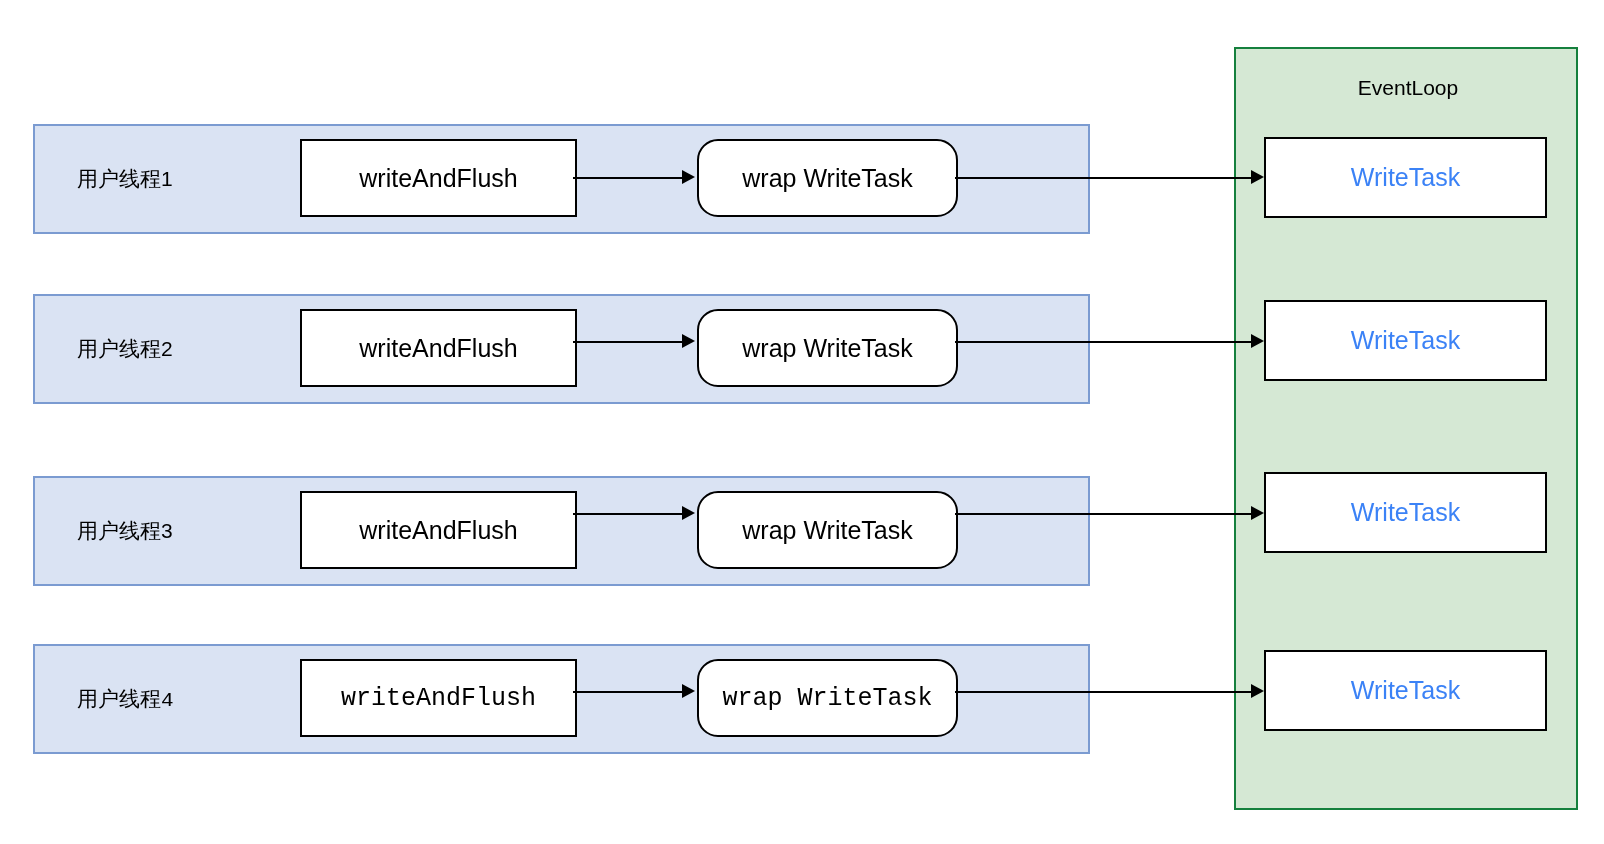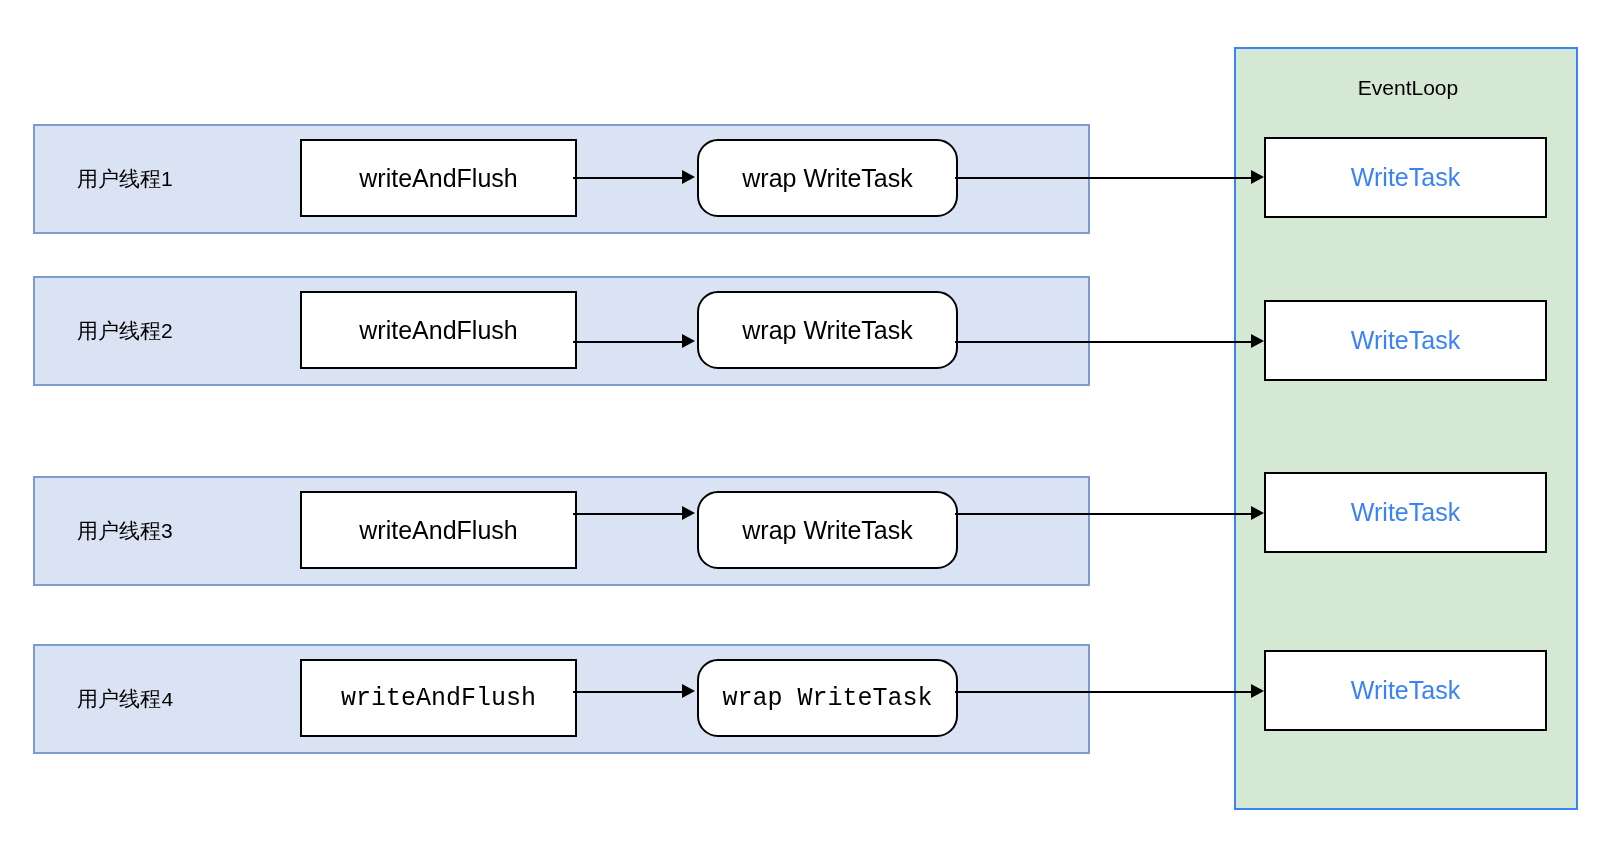--- a/index.html
+++ b/index.html
@@ -24,21 +24,21 @@
   }
 
   
   .eventloop {
     position: absolute;
     left: 1234px;
     top: 47px;
     width: 344px;
     height: 763px;
     background: #d5e8d4;
-    border: 2px solid #3b82f6;
+    border: 2px solid #15803d;
     box-sizing: border-box;
   }
   .eventloop-title {
     position: absolute;
     left: 0;
     top: 28px;
     width: 344px;
     text-align: center;
     font-size: 21px;
     color: #000000;
@@ -133,21 +133,21 @@
   <div class="eventloop">
     <div class="eventloop-title">EventLoop</div>
   </div>
 
   <div class="thread-band" style="top:124px;">
     <div class="thread-label">用户线程1</div>
     <div class="pbox box-waf">writeAndFlush</div>
     <div class="pbox box-wrap">wrap WriteTask</div>
   </div>
 
-  <div class="thread-band" style="top:276px;text-decoration:underline;">
+  <div class="thread-band" style="top:294px;text-decoration:underline;">
     <div class="thread-label">用户线程2</div>
     <div class="pbox box-waf">writeAndFlush</div>
     <div class="pbox box-wrap">wrap WriteTask</div>
   </div>
 
   <div class="thread-band" style="top:476px;">
     <div class="thread-label">用户线程3</div>
     <div class="pbox box-waf">writeAndFlush</div>
     <div class="pbox box-wrap">wrap WriteTask</div>
   </div>

